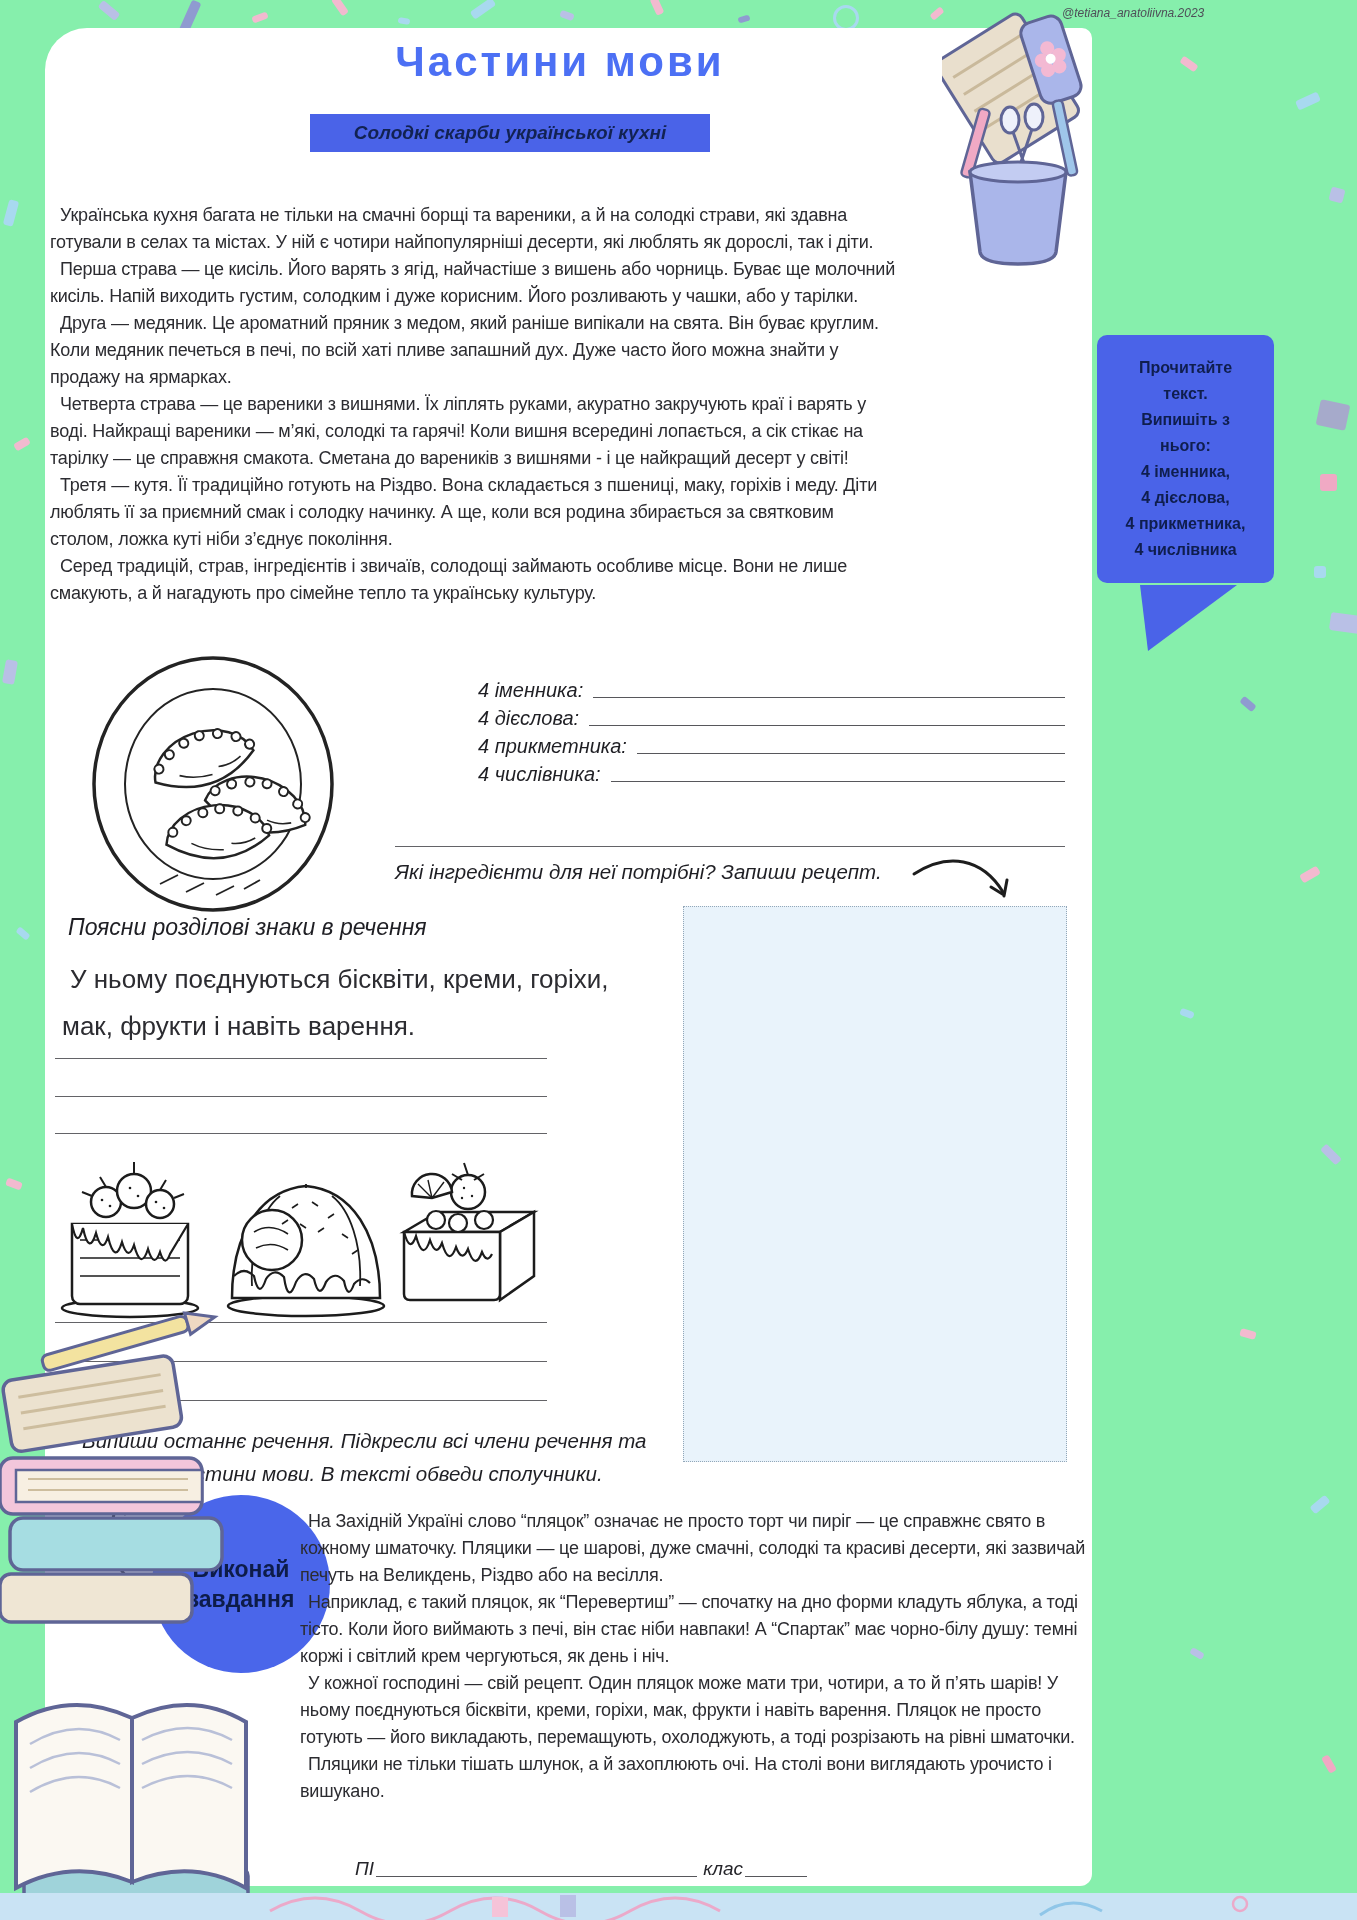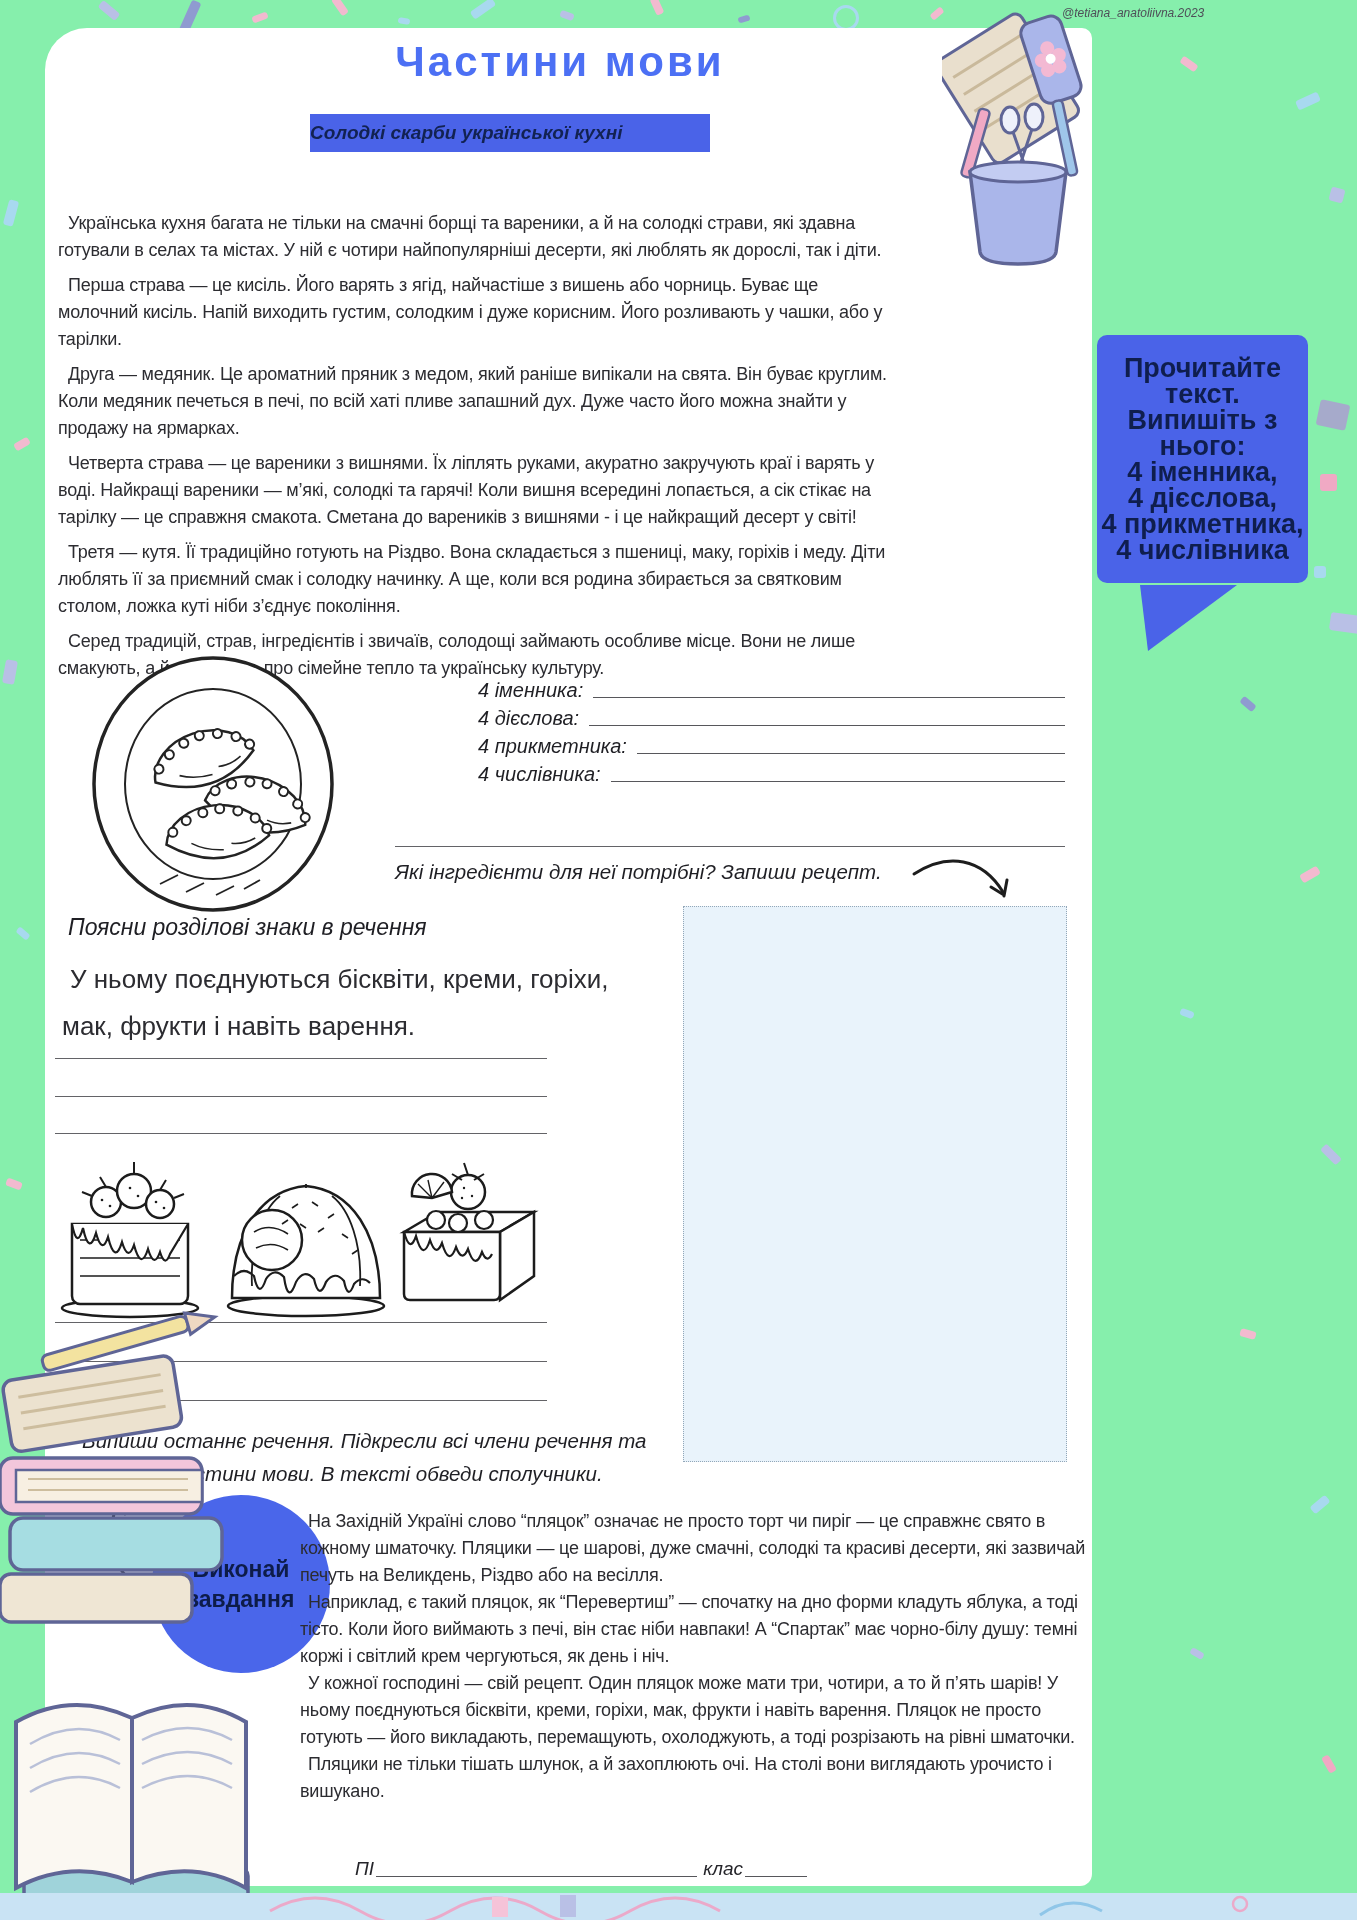--- a/index.html
+++ b/index.html
@@ -7,27 +7,27 @@
         font-family:"Liberation Sans",sans-serif;color:#2c2c31;}
   .abs{position:absolute;}
   .sheet{position:absolute;left:45px;top:28px;width:1047px;height:1858px;background:#ffffff;
          border-radius:42px 10px 12px 12px;}
   .cf{position:absolute;border-radius:3px;}
   .ring{position:absolute;border-radius:50%;background:transparent;}
   .watermark{left:1062px;top:6px;font-size:12px;font-style:italic;color:#4e4f58;}
   .title{left:110px;top:38px;width:900px;text-align:center;font-size:42px;font-weight:bold;
          color:#4c70f4;letter-spacing:3px;}
   .subtitle{left:310px;top:114px;width:400px;height:38px;background:#4a63e8;color:#122252;
-            font-size:19px;font-style:italic;font-weight:bold;text-align:left;line-height:38px;}
+            font-size:19px;font-style:italic;font-weight:bold;text-align:center;line-height:38px;}
   .article{left:50px;top:202px;width:848px;font-size:18px;line-height:27px;letter-spacing:-0.2px;}
-  .article p{margin:8px;text-indent:10px;}
+  .article p{margin:0;text-indent:10px;}
   .article2{left:300px;top:1508px;width:792px;font-size:18px;line-height:27px;letter-spacing:-0.2px;}
   .article2 p{margin:0;text-indent:8px;}
-  .bubble{left:1097px;top:335px;width:211px;background:#4a63e8;border-radius:10px;
-          padding:20px 4px;text-align:center;font-size:27px;line-height:26px;font-weight:bold;color:#0f1e4e;
+  .bubble{left:1097px;top:335px;width:177px;background:#4a63e8;border-radius:10px;
+          padding:20px 4px;text-align:center;font-size:16px;line-height:26px;font-weight:bold;color:#0f1e4e;
           box-sizing:border-box;}
   .fieldrow{position:absolute;left:478px;width:587px;height:26px;display:flex;align-items:flex-end;
             font-style:italic;font-size:20px;color:#1f1f24;}
   .fieldrow .rule{flex:1;margin-left:10px;border-bottom:1.7px solid #57575b;transform:translateY(-4px);}
   .qrow{position:absolute;left:395px;width:670px;display:flex;align-items:flex-end;
         font-style:italic;font-size:20.5px;color:#1f1f24;}
   .qrow .rule{flex:1;border-bottom:1.7px solid #57575b;transform:translateY(-4px);}
   .hrule{position:absolute;height:0;border-bottom:1.8px solid #636367;}
   .punct-h{left:68px;top:914px;font-style:italic;font-size:23px;color:#1f1f24;}
   .punct-s{left:62px;top:956px;width:600px;font-size:26px;line-height:47px;text-indent:8px;}

